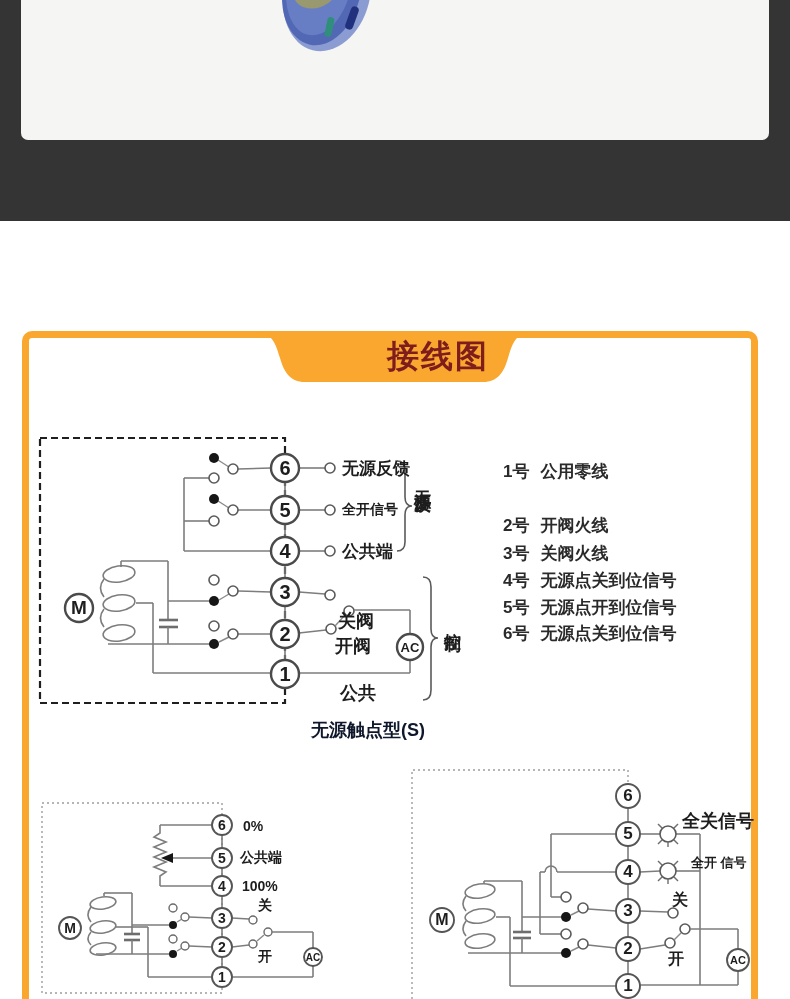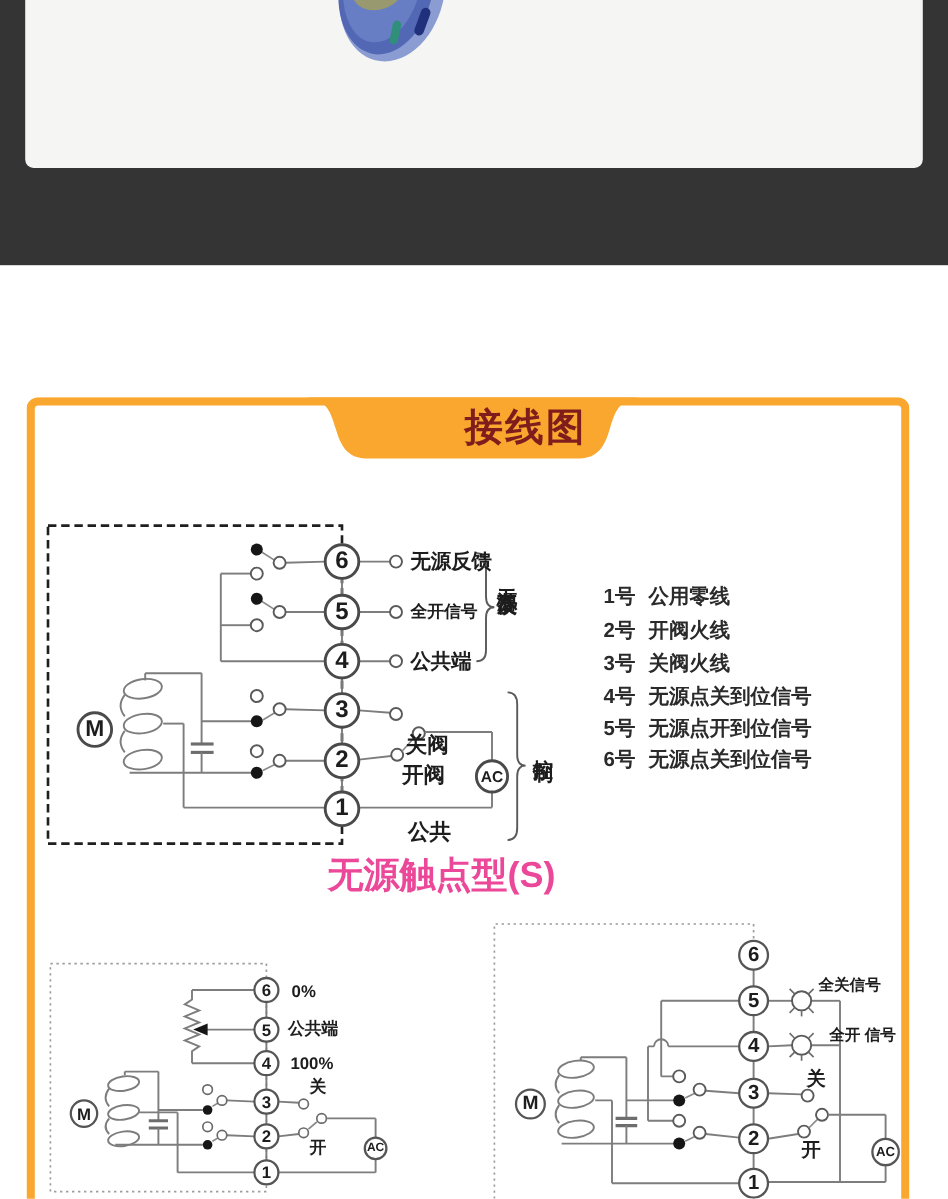--- a/index.html
+++ b/index.html
@@ -82,21 +82,21 @@
     color:#1d1d1d;font-weight:700;z-index:5;letter-spacing:2px;
   }
   .legend{position:absolute;left:503px;top:0;z-index:5;}
   .legend-row{
     position:absolute;left:0;transform:translate(0,-50%);
     display:flex;gap:11px;white-space:nowrap;
     font-size:17px;font-weight:700;color:#2a2a2a;
   }
   .caption{
     position:absolute;left:368px;top:730px;transform:translate(-50%,-50%);
-    font-size:30px;font-weight:700;color:#ec4899;z-index:5;white-space:nowrap;
+    font-size:18px;font-weight:700;color:#0f172a;z-index:5;white-space:nowrap;
   }
 </style>
 </head>
 <body>
 
 <div class="hero">
   <div class="photo-frame">
     <div class="device">
       <div class="disc-rim"></div>
       <div class="disc"></div>
@@ -352,21 +352,21 @@
 <div class="lbl-left" style="left:342px;top:510px;font-size:14px;">全开信号</div>
 <div class="lbl-left" style="left:342px;top:551px;font-size:17px;">公共端</div>
 <div class="lbl-left" style="left:338px;top:582px;font-size:18px;margin-top:39px;">关阀</div>
 <div class="lbl-left" style="left:335px;top:646px;font-size:18px;">开阀</div>
 <div class="lbl-left" style="left:340px;top:693px;font-size:18px;">公共</div>
 <div class="vtext" style="left:411px;top:477px;font-size:17px;">无源反馈</div>
 <div class="vtext" style="left:441px;top:619px;font-size:17px;">控制</div>
 <div class="caption">无源触点型(S)</div>
 
 <div class="legend">
-  <div class="legend-row" style="top:497px;">
+  <div class="legend-row" style="top:471px;">
     <span>1号</span>
     <span>公用零线</span>
   </div>
   <div class="legend-row" style="top:525px;">
     <span>2号</span>
     <span>开阀火线</span>
   </div>
   <div class="legend-row" style="top:553px;">
     <span>3号</span>
     <span>关阀火线</span>
@@ -398,18 +398,18 @@
 <div class="lbl" style="left:265px;top:957px;font-size:14px;">开</div>
 <div class="lbl" style="left:70px;top:928px;font-size:14px;">M</div>
 <div class="lbl" style="left:313px;top:957px;font-size:10px;">AC</div>
 
 <div class="lbl" style="left:628px;top:796px;font-size:17px;">6</div>
 <div class="lbl" style="left:628px;top:834px;font-size:17px;">5</div>
 <div class="lbl" style="left:628px;top:872px;font-size:17px;">4</div>
 <div class="lbl" style="left:628px;top:911px;font-size:17px;">3</div>
 <div class="lbl" style="left:628px;top:949px;font-size:17px;">2</div>
 <div class="lbl" style="left:628px;top:986px;font-size:17px;">1</div>
-<div class="lbl-left" style="left:682px;top:821px;font-size:13px;">全关信号</div>
+<div class="lbl-left" style="left:682px;top:821px;font-size:18px;">全关信号</div>
 <div class="lbl-left" style="left:677px;top:863px;font-size:13px;margin-left:14px;">全开 信号</div>
 <div class="lbl" style="left:680px;top:900px;font-size:16px;">关</div>
 <div class="lbl" style="left:676px;top:959px;font-size:16px;">开</div>
 <div class="lbl" style="left:442px;top:920px;font-size:16px;">M</div>
 <div class="lbl" style="left:738px;top:960px;font-size:11px;">AC</div>
 
 </body></html>

